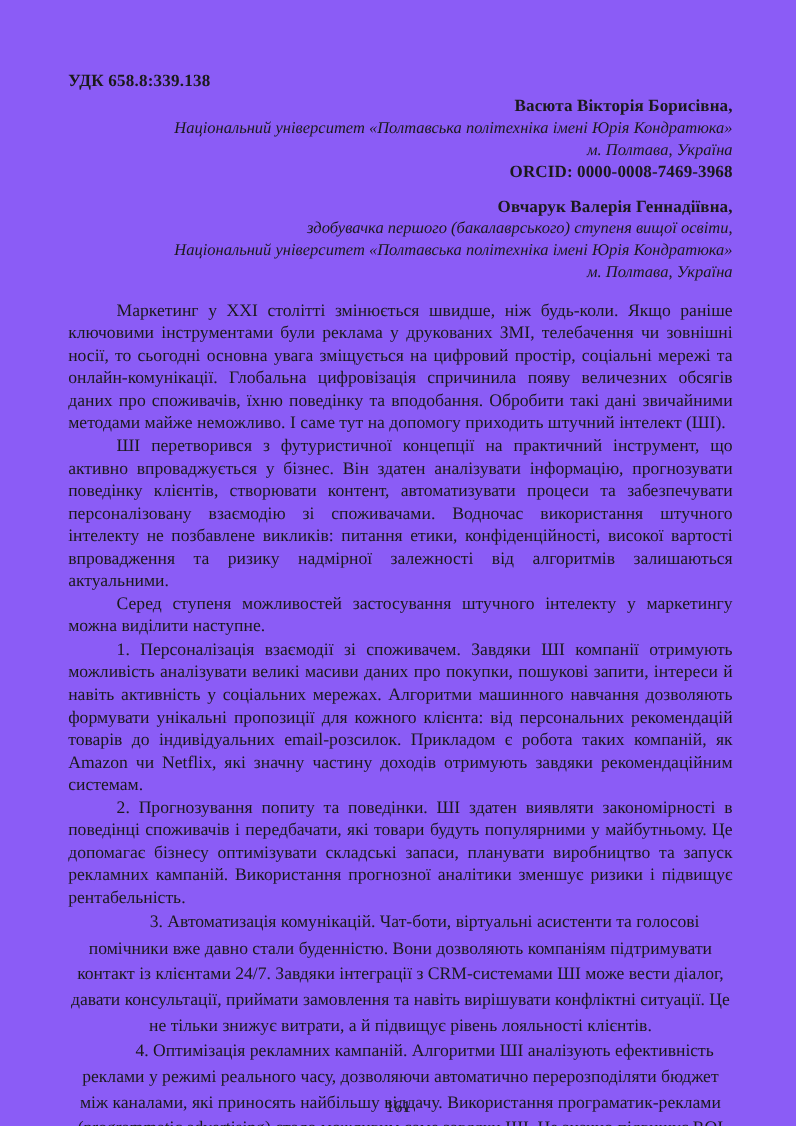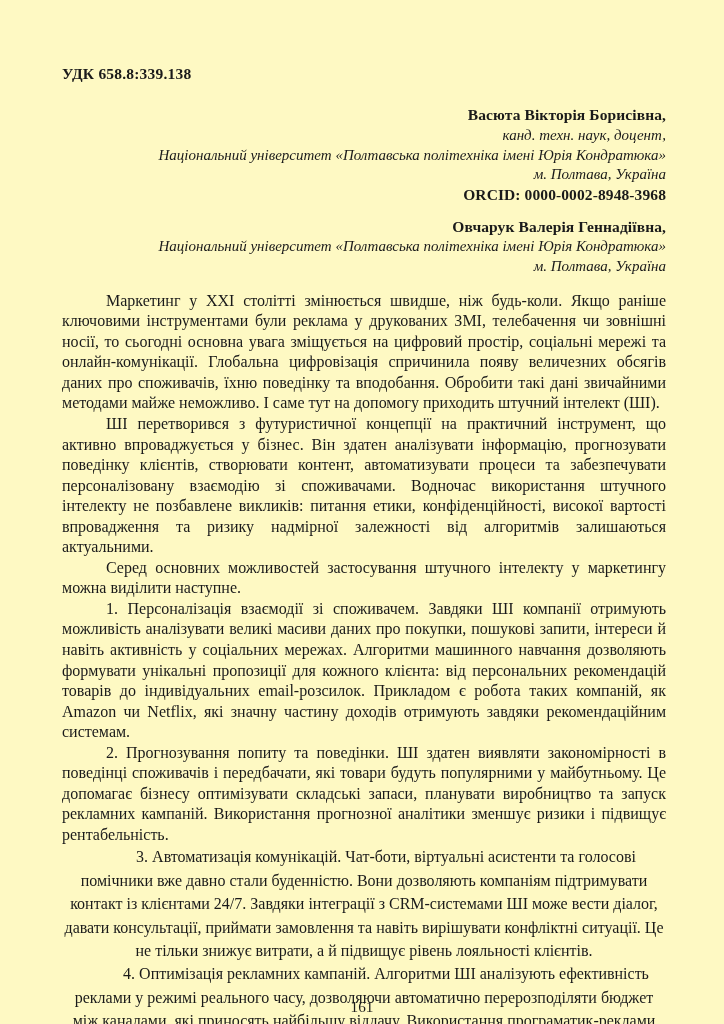--- a/index.html
+++ b/index.html
@@ -10,21 +10,21 @@
   }
   body {
     font-family: "Liberation Serif", "DejaVu Serif", serif;
     color: #1a1a1a;
   }
   .page {
     position: relative;
     width: 724px;
     height: 1024px;
     margin: 0 auto;
-    background: #fef9c3;
+    background: #8b5cf6;
     box-sizing: border-box;
     padding: 0;
     overflow: hidden;
   }
   .content {
     position: absolute;
     left: 62px;
     top: 0;
     width: 604px;
   }
@@ -37,21 +37,21 @@
     letter-spacing: 0.2px;
     line-height: 1.25;
   }
 
   
   .author-block {
     text-align: right;
     line-height: 1.32;
   }
   .author-block.first {
-    margin-top: 22px;
+    margin-top: 4px;
   }
   .author-block.second {
     margin-top: 11px;
   }
   .author-name {
     font-size: 15.5px;
     font-weight: bold;
     letter-spacing: 0.1px;
   }
   .author-line {
@@ -109,37 +109,37 @@
 <body>
 
 <div class="page">
 
   <div class="content">
 
     <div class="udk-row">УДК 658.8:339.138</div>
 
     <div class="author-block first">
       <div class="author-name">Васюта Вікторія Борисівна,</div>
-      <div class="author-line">канд. техн. наук, доцент,</div>
       <div class="author-line">Національний університет «Полтавська політехніка імені Юрія Кондратюка»</div>
       <div class="author-line">м. Полтава, Україна</div>
-      <div class="author-orcid">ORCID: 0000-0002-8948-3968</div>
+      <div class="author-orcid">ORCID: 0000-0008-7469-3968</div>
     </div>
 
     <div class="author-block second">
       <div class="author-name">Овчарук Валерія Геннадіївна,</div>
+      <div class="author-line">здобувачка першого (бакалаврського) ступеня вищої освіти,</div>
       <div class="author-line">Національний університет «Полтавська політехніка імені Юрія Кондратюка»</div>
       <div class="author-line">м. Полтава, Україна</div>
     </div>
 
 
     <div class="body-text">
       <p class="para justified">Маркетинг у XXI столітті змінюється швидше, ніж будь-коли. Якщо раніше ключовими інструментами були реклама у друкованих ЗМІ, телебачення чи зовнішні носії, то сьогодні основна увага зміщується на цифровий простір, соціальні мережі та онлайн-комунікації. Глобальна цифровізація спричинила появу величезних обсягів даних про споживачів, їхню поведінку та вподобання. Обробити такі дані звичайними методами майже неможливо. І саме тут на допомогу приходить штучний інтелект (ШІ).</p>
       <p class="para justified">ШІ перетворився з футуристичної концепції на практичний інструмент, що активно впроваджується у бізнес. Він здатен аналізувати інформацію, прогнозувати поведінку клієнтів, створювати контент, автоматизувати процеси та забезпечувати персоналізовану взаємодію зі споживачами. Водночас використання штучного інтелекту не позбавлене викликів: питання етики, конфіденційності, високої вартості впровадження та ризику надмірної залежності від алгоритмів залишаються актуальними.</p>
-      <p class="para justified">Серед основних можливостей застосування штучного інтелекту у маркетингу можна виділити наступне.</p>
+      <p class="para justified">Серед ступеня можливостей застосування штучного інтелекту у маркетингу можна виділити наступне.</p>
       <p class="para justified">1. Персоналізація взаємодії зі споживачем. Завдяки ШІ компанії отримують можливість аналізувати великі масиви даних про покупки, пошукові запити, інтереси й навіть активність у соціальних мережах. Алгоритми машинного навчання дозволяють формувати унікальні пропозиції для кожного клієнта: від персональних рекомендацій товарів до індивідуальних email-розсилок. Прикладом є робота таких компаній, як Amazon чи Netflix, які значну частину доходів отримують завдяки рекомендаційним системам.</p>
       <p class="para justified">2. Прогнозування попиту та поведінки. ШІ здатен виявляти закономірності в поведінці споживачів і передбачати, які товари будуть популярними у майбутньому. Це допомагає бізнесу оптимізувати складські запаси, планувати виробництво та запуск рекламних кампаній. Використання прогнозної аналітики зменшує ризики і підвищує рентабельність.</p>
       <p class="para plain">3. Автоматизація комунікацій. Чат-боти, віртуальні асистенти та голосові помічники вже давно стали буденністю. Вони дозволяють компаніям підтримувати контакт із клієнтами 24/7. Завдяки інтеграції з CRM-системами ШІ може вести діалог, давати консультації, приймати замовлення та навіть вирішувати конфліктні ситуації. Це не тільки знижує витрати, а й підвищує рівень лояльності клієнтів.</p>
       <p class="para plain">4. Оптимізація рекламних кампаній. Алгоритми ШІ аналізують ефективність реклами у режимі реального часу, дозволяючи автоматично перерозподіляти бюджет між каналами, які приносять найбільшу віддачу. Використання програматик-реклами (programmatic advertising) стало можливим саме завдяки ШІ. Це значно підвищує ROI (окупність інвестицій у рекламу).</p>
 
     </div>
 
   </div>
 
   <div class="page-number">161</div>

